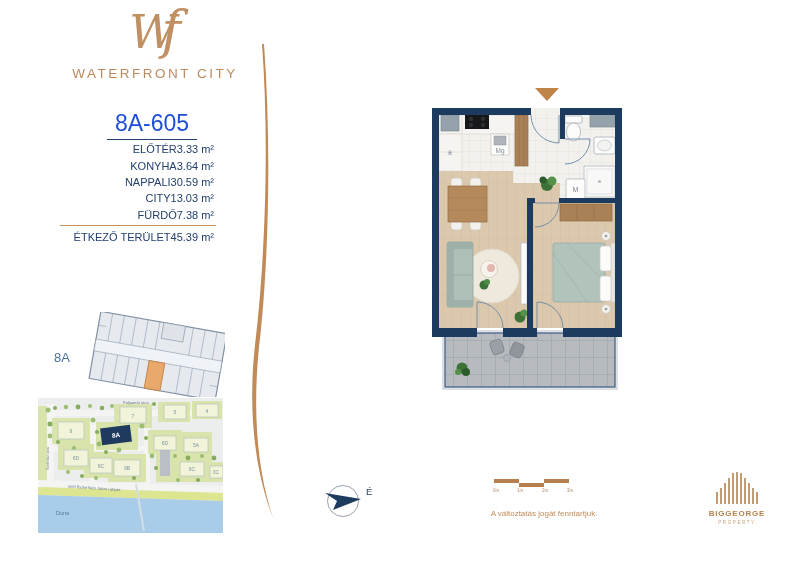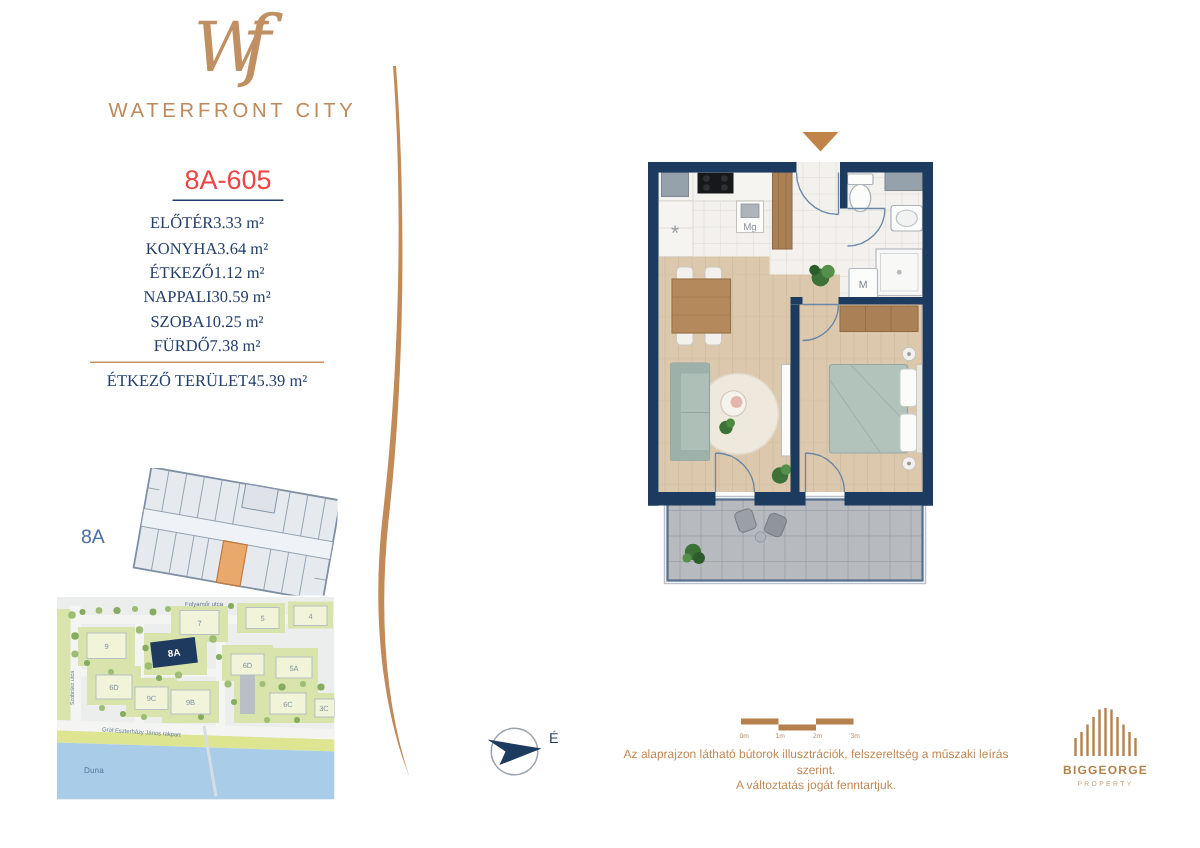--- a/index.html
+++ b/index.html
@@ -8,24 +8,24 @@
   .abs{position:absolute;}
   
   #logo{left:0;top:4px;width:310px;text-align:center;color:#c08f62;}
   .mono{font-family:"DejaVu Serif",serif;font-style:italic;line-height:1;}
   .mono-w{font-size:46px;}
   .mono-f{font-size:52px;margin-left:-15px;}
   #brandname{left:0;top:66px;width:310px;text-align:center;font-size:13.5px;
              letter-spacing:2.5px;color:#bd8a5e;}
   
   #unit-id{left:62px;top:110px;width:152px;text-align:center;}
-  #unit-id span{display:inline-block;font-size:18px;color:#ef4444;
+  #unit-id span{display:inline-block;font-size:23px;color:#1d4ed8;
                 border-bottom:1.5px solid #23406e;padding:0 8px 2px 8px;margin-left:28px;}
   #room-table{left:62px;top:141px;width:152px;color:#23406e;font-size:11px;}
-  .rt-row{display:flex;justify-content:center;height:16.4px;align-items:center;font-family:Liberation Serif, serif;}
+  .rt-row{display:flex;justify-content:flex-end;height:16.4px;align-items:center;}
   .rule{height:0;border-top:1.6px solid #c6915c;margin:2px -2px 3px -2px;}
   .bold{font-weight:bold;}
   .gap{height:12px;}
   
   #disclaimer{left:405px;top:498px;width:278px;text-align:center;font-size:8px;
               line-height:10.5px;color:#c28a58;}
   svg text{font-family:"Liberation Sans",sans-serif;}
 </style>
 </head>
 <body>
@@ -43,30 +43,26 @@
   <div class="abs" id="room-table">
     <div class="rt-row">
       <span>ELŐTÉR</span>
       <span>3.33 m²</span>
     </div>
     <div class="rt-row">
       <span>KONYHA</span>
       <span>3.64 m²</span>
     </div>
     <div class="rt-row">
-      <span>ÉTKEZŐ</span>
-      <span>1.12 m²</span>
-    </div>
-    <div class="rt-row">
       <span>NAPPALI</span>
       <span>30.59 m²</span>
     </div>
     <div class="rt-row">
-      <span>SZOBA</span>
-      <span>10.25 m²</span>
+      <span>CITY</span>
+      <span>13.03 m²</span>
     </div>
     <div class="rt-row">
       <span>FÜRDŐ</span>
       <span>7.38 m²</span>
     </div>
     <div class="rule"></div>
     <div class="rt-row">
       <span>ÉTKEZŐ TERÜLET</span>
       <span>45.39 m²</span>
     </div>
@@ -372,21 +368,21 @@
     <rect x="51" y="2" width="25" height="4" fill="#b5804d"></rect>
     <g font-size="4.5" fill="#b0926f">
       <text x="0" y="15">0m</text>
       <text x="24" y="15">1m</text>
       <text x="49" y="15">2m</text>
       <text x="74" y="15">3m</text>
     </g>
   </svg>
 
   <div class="abs" id="disclaimer">
-    <span>Az alaprajzon látható bútorok illusztrációk, felszereltség a műszaki leírás szerint.</span><br>
+    <br>
     <span>A változtatás jogát fenntartjuk.</span>
   </div>
 
   <svg class="abs" style="left:695px;top:462px" width="85" height="66" viewBox="0 0 85 66">
     <g stroke="#b5824e" stroke-width="1.6">
       <line x1="22" y1="42" x2="22" y2="30"></line>
         <line x1="26" y1="42" x2="26" y2="26"></line>
       <line x1="30" y1="42" x2="30" y2="21"></line>
         <line x1="34" y1="42" x2="34" y2="16"></line>
       <line x1="38" y1="42" x2="38" y2="11"></line>

